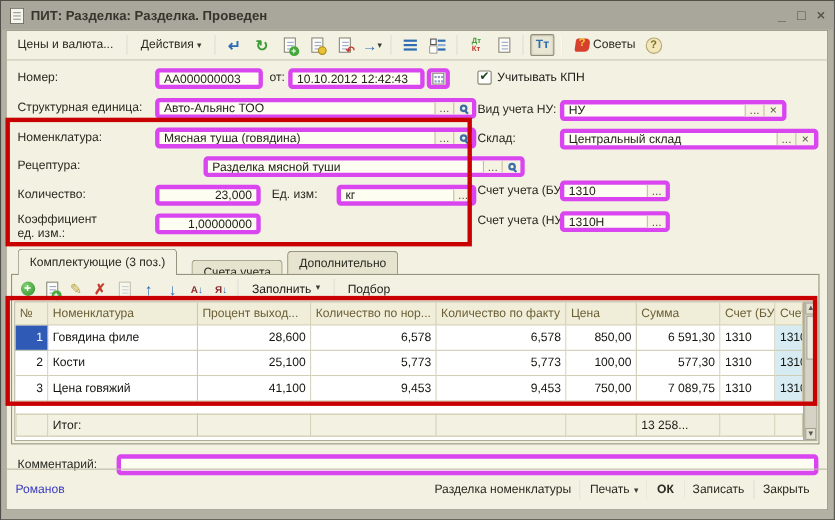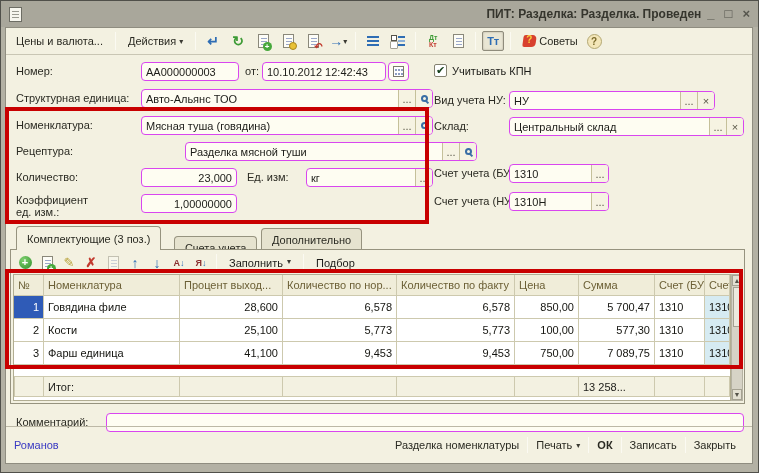--- a/index.html
+++ b/index.html
@@ -6,21 +6,21 @@
   body { background:#fff; font-family:"Liberation Sans", sans-serif; }
 
   .window {
     position:relative; width:759px; height:473px;
     border:1px solid #50504a; background:#b3b1a4; overflow:hidden;
     font-size:11px; color:#1c1c18;
   }
   
   .titlebar {
     position:absolute; top:0; left:0; right:0; height:26px;
-    background:#a9a79b; display:flex; align-items:center; padding:0 8px; gap:6px;text-align:right;
+    background:#a9a79b; display:flex; align-items:center; padding:0 8px; gap:6px;
   }
   .titlebar .t-icon { width:13px; height:15px; background:#f7f6ee; border:1px solid #6d6d64; position:relative; }
   .titlebar .t-icon::after { content:""; position:absolute; left:2px; top:3px; width:7px; height:1px; background:#9a9a90; box-shadow:0 3px 0 #9a9a90, 0 6px 0 #9a9a90; }
   .titlebar .t-text { font-weight:bold; font-size:12px; color:#35352d; flex:1; }
   .win-btns { display:flex; gap:10px; color:#55554d; font-weight:bold; font-size:13px; }
   .win-btns span { cursor:default; line-height:14px; }
 
   
   .wbody {
     position:absolute; top:26px; left:4px; right:5px; bottom:8px;
@@ -54,21 +54,21 @@
   .i-dtkt .dt { color:#3d9b35; } .i-dtkt .kt { color:#c23a2e; }
   .i-book { width:13px; height:12px; background:#d8402e; border-radius:2px 4px 4px 2px; position:relative; transform:skewX(-8deg); }
   .i-book::after { content:"?"; position:absolute; left:3px; top:-1px; color:#f6d33c; font-weight:bold; font-size:10px; transform:skewX(8deg); }
   .i-help { width:15px; height:15px; border-radius:50%; background:#f3e6b8; border:1px solid #b3a873; color:#7a6a2a; font-weight:bold; font-size:10px; display:flex; align-items:center; justify-content:center; }
   .i-tt { color:#2e6db4; font-weight:bold; font-size:11px; }
 
   
   .flabel { position:absolute; color:#2a2a22; white-space:nowrap; }
   .field {
     position:absolute; height:19px; display:flex; align-items:center;
-    border:1px solid #d946ef; border-radius:4px; background:#fefdf2; overflow:hidden;
+    border:4px solid #d946ef; border-radius:4px; background:#fefdf2; overflow:hidden;
   }
   .field .val { flex:1; padding:0 4px; white-space:nowrap; overflow:hidden; }
   .field .val.num { text-align:right; }
   .fseg { height:100%; display:flex; align-items:center; justify-content:center; border-left:1px solid #c5c09a; padding:0 3px; color:#5a5848; background:#f6f3e2; min-width:17px; }
   .i-mag { width:7px; height:7px; border:2px solid #3a6ea5; border-radius:50%; position:relative; }
   .i-mag::after { content:""; position:absolute; right:-3px; bottom:-3px; width:4px; height:2px; background:#3a6ea5; transform:rotate(45deg); }
   .i-cal { width:11px; height:11px; border:1px solid #7b7a6c; background:#fff; position:relative; }
   .i-cal::after { content:""; position:absolute; left:1px; top:2px; width:2px; height:2px; background:#8e9ec2; box-shadow:3px 0 0 #8e9ec2, 6px 0 0 #8e9ec2, 0 4px 0 #8e9ec2, 3px 4px 0 #8e9ec2, 6px 4px 0 #8e9ec2; }
   .chk { position:absolute; display:flex; align-items:center; gap:5px; }
   .chk .box { width:13px; height:13px; background:#fff; border:1px solid #83816f; border-radius:2px; display:flex; align-items:center; justify-content:center; font-size:11px; color:#17411d; line-height:11px; }
@@ -355,38 +355,38 @@
           <div>Счет...</div>
         </div>
 
         <div class="trow tdata">
           <div class="c-sel">1</div>
           <div>Говядина филе</div>
           <div class="c-right">28,600</div>
           <div class="c-right">6,578</div>
           <div class="c-right">6,578</div>
           <div class="c-right">850,00</div>
-          <div class="c-right">5 700,47</div>
+          <div class="c-right">6 591,30</div>
           <div>1310</div>
           <div class="c-accnu">1310Н</div>
         </div>
         <div class="trow tdata">
           <div class="c-num">2</div>
           <div>Кости</div>
           <div class="c-right">25,100</div>
           <div class="c-right">5,773</div>
           <div class="c-right">5,773</div>
           <div class="c-right">100,00</div>
           <div class="c-right">577,30</div>
           <div>1310</div>
           <div class="c-accnu">1310Н</div>
         </div>
         <div class="trow tdata">
           <div class="c-num">3</div>
-          <div>Фарш единица</div>
+          <div>Цена говяжий</div>
           <div class="c-right">41,100</div>
           <div class="c-right">9,453</div>
           <div class="c-right">9,453</div>
           <div class="c-right">750,00</div>
           <div class="c-right">7 089,75</div>
           <div>1310</div>
           <div class="c-accnu">1310Н</div>
         </div>
 
         <div class="trow totrow">

